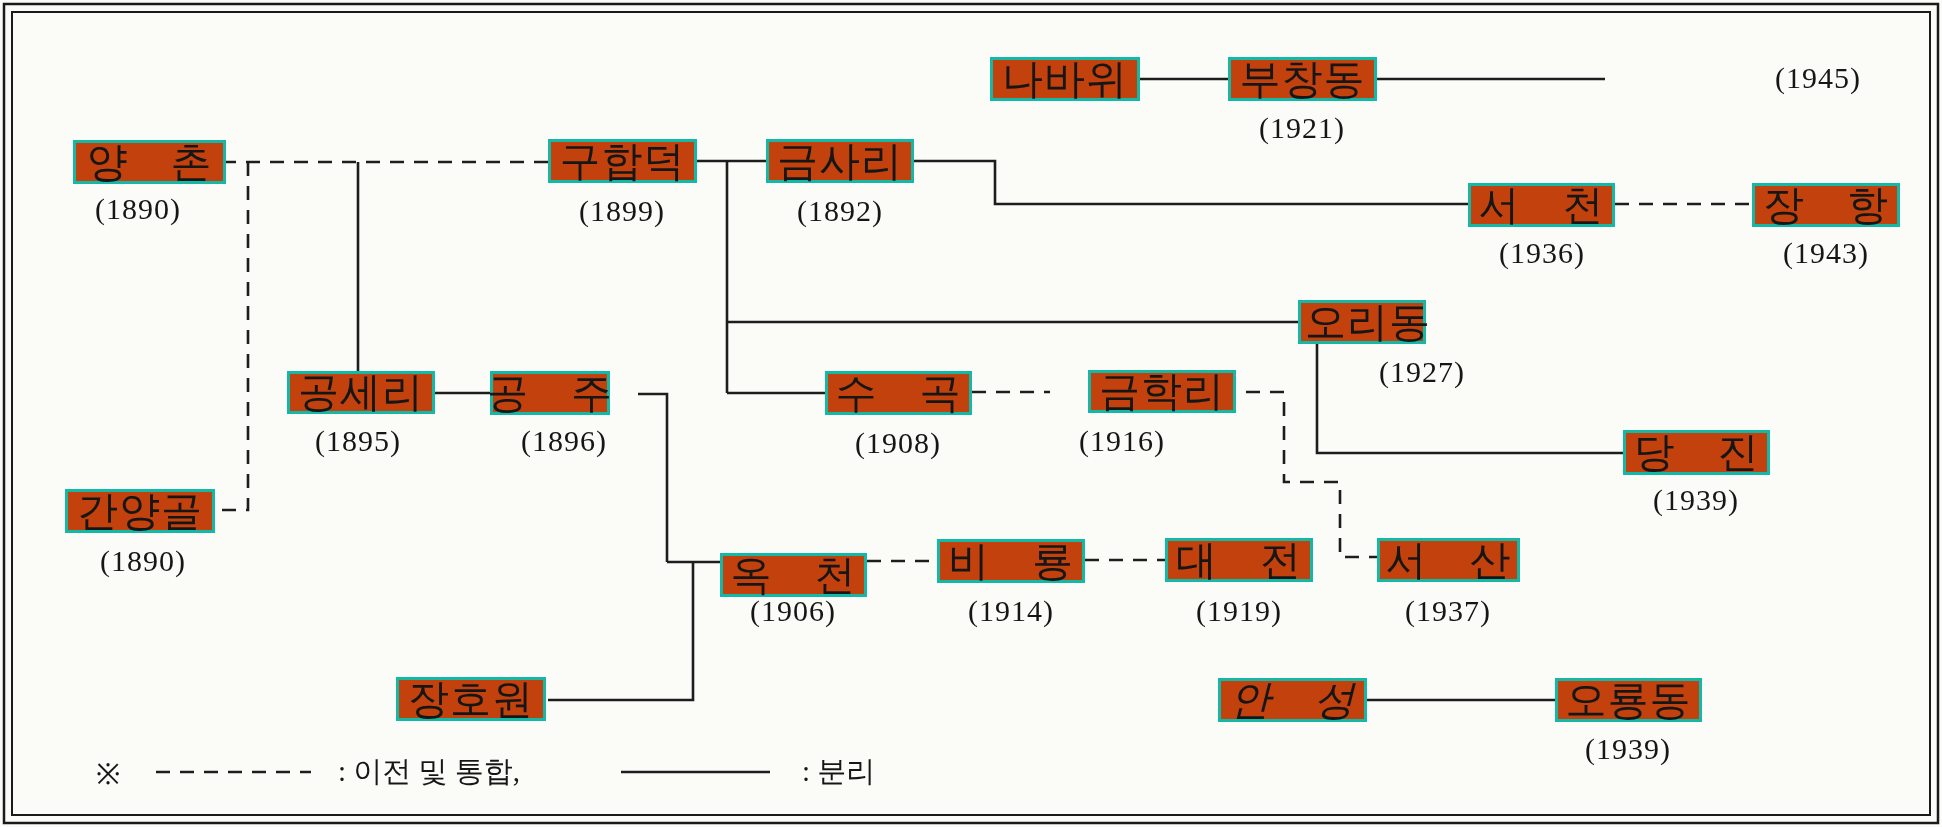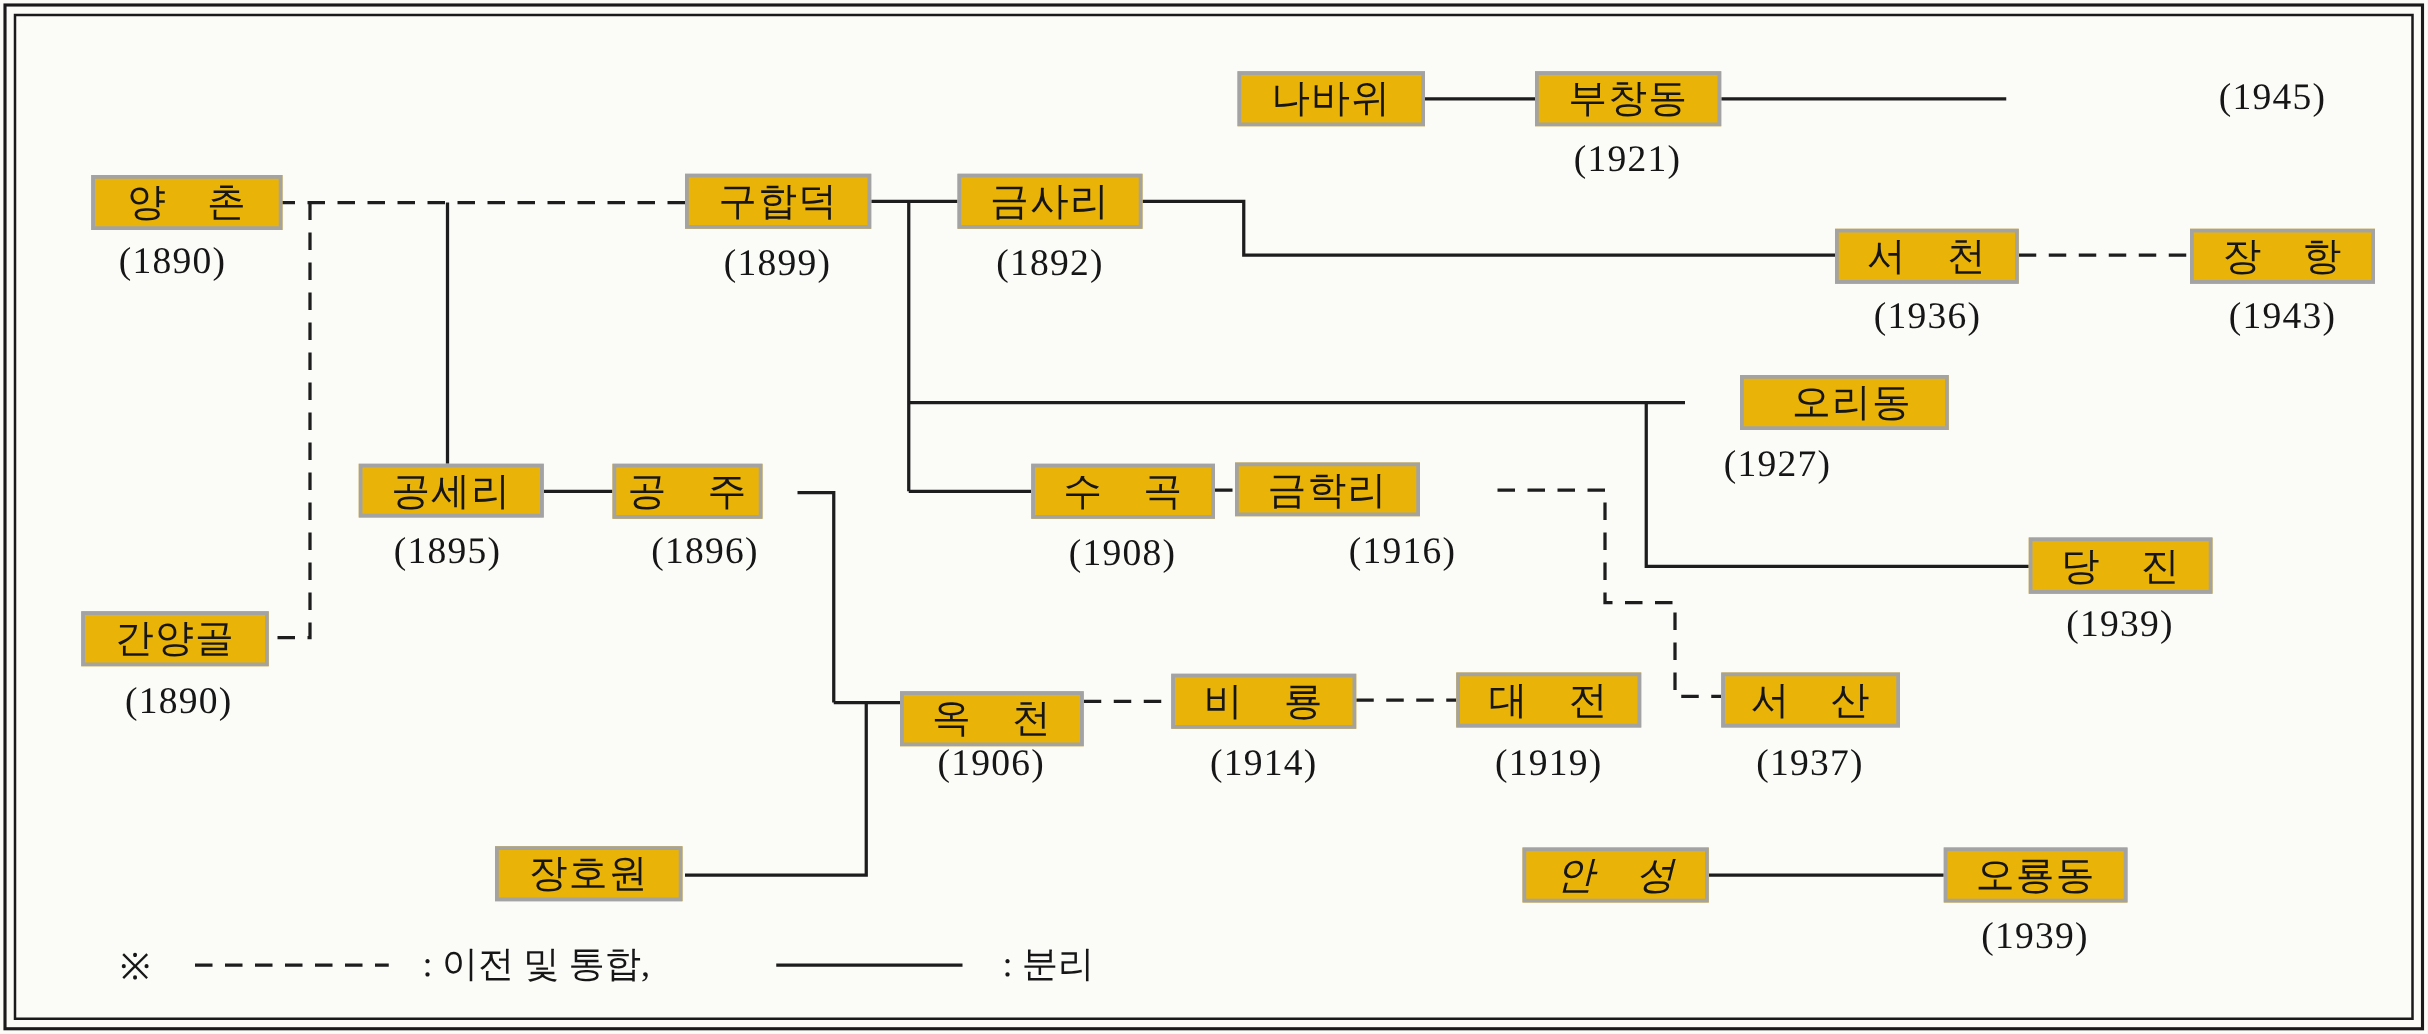--- a/index.html
+++ b/index.html
@@ -5,23 +5,23 @@
   html,body{margin:0;padding:0;background:#f4f4f0;}
   #canvas{
     position:relative;width:1942px;height:827px;background:#fbfbf8;
     font-family:"Liberation Serif", serif;color:#161616;overflow:hidden;
   }
   #wires{position:absolute;left:0;top:0;width:1942px;height:827px;}
   .s{stroke:#1d1d1d;stroke-width:2.6;fill:none;}
   .d{stroke:#1d1d1d;stroke-width:2.6;fill:none;stroke-dasharray:14 10;}
   .frame{stroke:#1a1a1a;fill:none;}
   .node{
-    position:absolute;box-sizing:border-box;border:3px solid #a3a3a3;background:#eab308;
+    position:absolute;box-sizing:border-box;border:3px solid #14b8a6;background:#c2410c;
     display:flex;align-items:center;justify-content:center;
-    font-size:31px;letter-spacing:1px;white-space:pre;z-index:2;
+    font-size:41px;letter-spacing:1px;white-space:pre;z-index:2;
   }
   .year{
     position:absolute;transform:translate(-50%,-50%);white-space:nowrap;
     font-size:30px;letter-spacing:1px;z-index:2;
   }
   .legend-text{
     position:absolute;transform:translateY(-50%);white-space:nowrap;
     font-size:29px;z-index:2;
   }
 </style>
@@ -61,25 +61,25 @@
     <path class="d" d="M156 772 H311"></path>
   </svg>
 
   <div class="node" style="left:73px;top:140px;width:153px;height:44px;">양　촌</div>
   <div class="node" style="left:548px;top:139px;width:149px;height:44px;">구합덕</div>
   <div class="node" style="left:766px;top:139px;width:148px;height:44px;">금사리</div>
   <div class="node" style="left:990px;top:57px;width:150px;height:44px;">나바위</div>
   <div class="node" style="left:1228px;top:57px;width:149px;height:44px;">부창동</div>
   <div class="node" style="left:1468px;top:183px;width:147px;height:44px;">서　천</div>
   <div class="node" style="left:1752px;top:183px;width:148px;height:44px;">장　항</div>
-  <div class="node" style="left:1392px;top:300px;width:167px;height:44px;padding-left:12px;">오리동</div>
+  <div class="node" style="left:1298px;top:300px;width:128px;height:44px;padding-left:12px;">오리동</div>
   <div class="node" style="left:287px;top:371px;width:148px;height:43px;text-align:right;">공세리</div>
   <div class="node" style="left:490px;top:371px;width:120px;height:44px;">공　주</div>
   <div class="node" style="left:825px;top:371px;width:147px;height:44px;">수　곡</div>
-  <div class="node" style="left:988px;top:370px;width:148px;height:43px;">금학리</div>
+  <div class="node" style="left:1088px;top:370px;width:148px;height:43px;">금학리</div>
   <div class="node" style="left:1623px;top:430px;width:147px;height:45px;">당　진</div>
   <div class="node" style="left:65px;top:489px;width:150px;height:44px;">간양골</div>
   <div class="node" style="left:720px;top:553px;width:147px;height:44px;">옥　천</div>
   <div class="node" style="left:937px;top:539px;width:148px;height:44px;">비　룡</div>
   <div class="node" style="left:1165px;top:538px;width:148px;height:44px;">대　전</div>
   <div class="node" style="left:1377px;top:538px;width:143px;height:44px;">서　산</div>
   <div class="node" style="left:396px;top:677px;width:150px;height:44px;">장호원</div>
   <div class="node" style="left:1218px;top:678px;width:149px;height:44px;font-style:italic;">안　성</div>
   <div class="node" style="left:1555px;top:678px;width:147px;height:44px;">오룡동</div>
 

